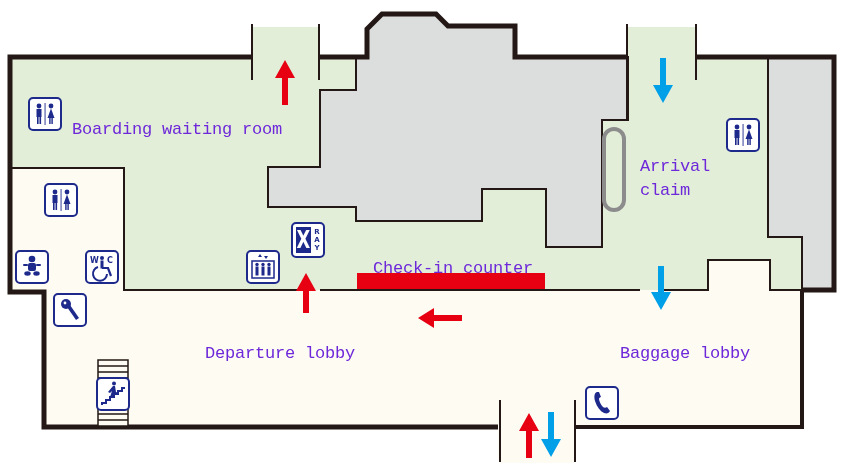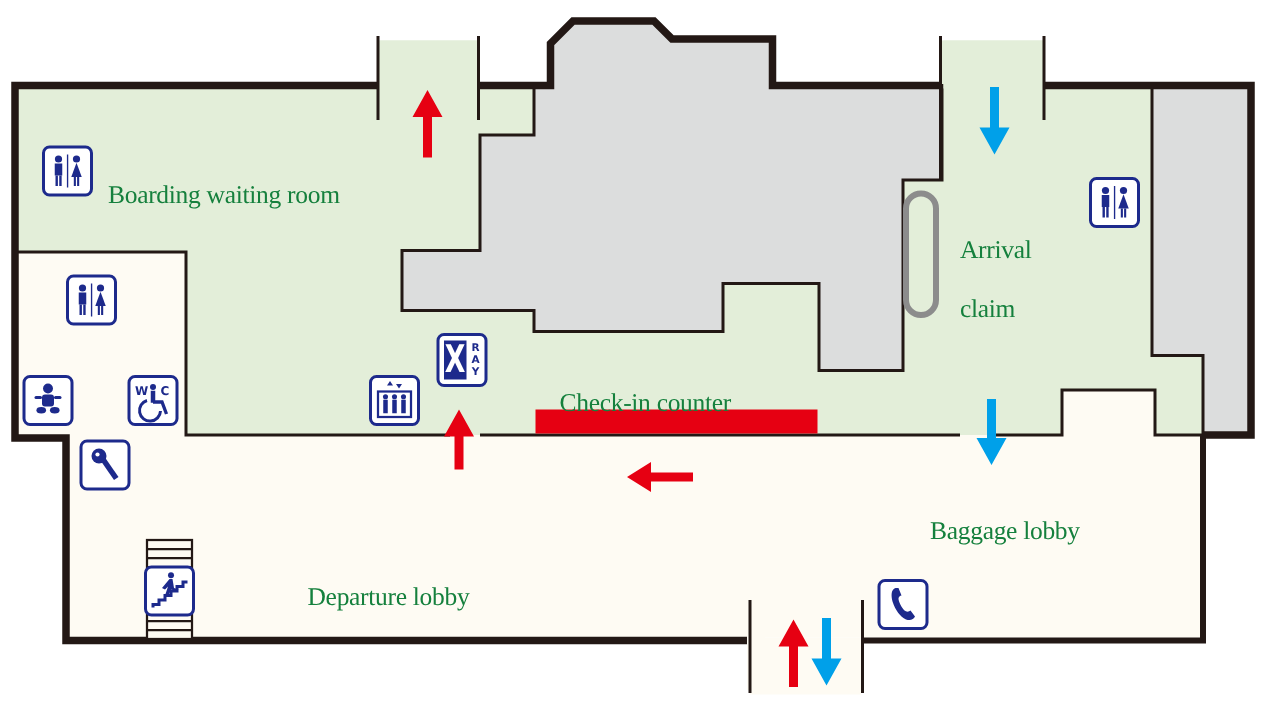--- a/index.html
+++ b/index.html
@@ -1,18 +1,18 @@
 <!DOCTYPE html>
 <html><head>
 <meta charset="utf-8">
 <style>
   html, body { margin: 0; padding: 0; background: #ffffff; }
   body { width: 850px; height: 476px; position: relative; overflow: hidden; font-family: "DejaVu Sans", "Liberation Sans", sans-serif; }
   #map { position: absolute; left: 0; top: 0; width: 850px; height: 476px; }
-  .lbl { position: absolute; color: #15803d; font-family: Liberation Serif, serif; font-size: 17px; white-space: nowrap; letter-spacing: -0.2px; }
+  .lbl { position: absolute; color: #6d28d9; font-family: Liberation Mono, monospace; font-size: 17px; white-space: nowrap; letter-spacing: -0.2px; }
   .icon { position: absolute; width: 30px; height: 30px; box-sizing: border-box; border: 2px solid #1d2a8c; border-radius: 5px; background: #fff; }
   .icon svg { position: absolute; left: 0; top: 0; width: 26px; height: 26px; }
 </style>
 </head>
 <body>
 
 <svg id="map" viewBox="0 0 850 476" xmlns="http://www.w3.org/2000/svg">
 
   <path d="M12,168 L124,168 L124,290 L640,290 L640,290 L708,290 L708,260 L770,260 L770,290 L802,290 L802,425 L510,425 L510,460 L498,460 L498,425 L44,425 L44,290 L12,290 Z" fill="#fefbf3" stroke="none"></path>
 
@@ -67,23 +67,23 @@
   <g fill="#e60012">
     <polygon points="529,413 519,431 526,431 526,458 532,458 532,431 539,431"></polygon>
   </g>
   <g fill="#00a0e9">
     <polygon points="551,457 541,439 548,439 548,412 554,412 554,439 561,439"></polygon>
   </g>
 </svg>
 
 <div class="lbl" style="left:72px; top:120px;">Boarding waiting room</div>
 <div class="lbl" style="left:640px; top:157px;">Arrival</div>
-<div class="lbl" style="left:640px; top:196px;">claim</div>
+<div class="lbl" style="left:640px; top:181px;">claim</div>
 <div class="lbl" style="left:373px; top:259px;">Check-in counter</div>
-<div class="lbl" style="left:205px; top:344px;margin-top:44px;">Departure lobby</div>
+<div class="lbl" style="left:205px; top:344px;">Departure lobby</div>
 <div class="lbl" style="left:620px; top:344px;">Baggage lobby</div>
 
 <div class="icon" style="left:28px; top:97px; width:34px; height:34px;">
   <svg viewBox="0 0 30 30" style="width:30px;height:30px;">
     <g fill="#1d2a8c">
         <circle cx="9" cy="7" r="2.4"></circle>
         <rect x="6.5" y="10" width="5" height="8"></rect>
         <rect x="7" y="18" width="1.6" height="7"></rect>
         <rect x="9.5" y="18" width="1.6" height="7"></rect>
     <rect x="14.6" y="4" width="0.9" height="22"></rect>

